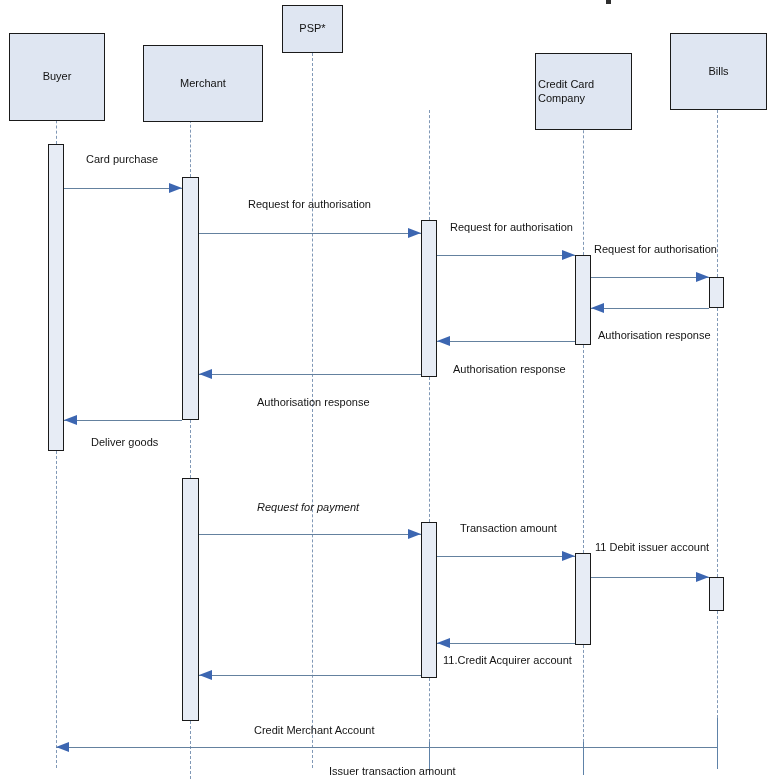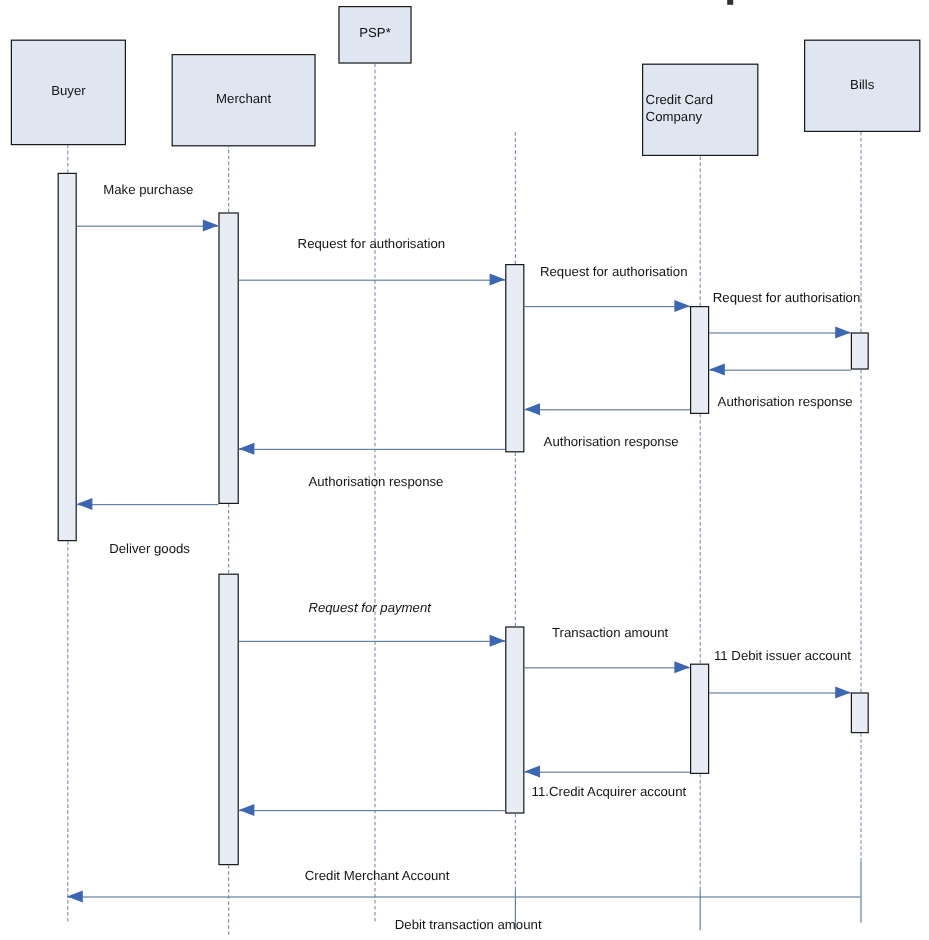--- a/index.html
+++ b/index.html
@@ -90,53 +90,53 @@
     <div class="activation-bar" style="left: 182px; top: 177px; width: 17px; height: 243px;"></div>
     <div class="activation-bar" style="left: 421px; top: 220px; width: 16px; height: 157px;"></div>
     <div class="activation-bar" style="left: 575px; top: 255px; width: 16px; height: 90px;"></div>
     <div class="activation-bar" style="left: 709px; top: 277px; width: 15px; height: 31px;"></div>
     <div class="activation-bar" style="left: 182px; top: 478px; width: 17px; height: 243px;"></div>
     <div class="activation-bar" style="left: 421px; top: 522px; width: 16px; height: 156px;"></div>
     <div class="activation-bar" style="left: 575px; top: 553px; width: 16px; height: 92px;"></div>
     <div class="activation-bar" style="left: 709px; top: 577px; width: 15px; height: 34px;"></div>
     <div class="message-line" style="left: 64px; top: 188px; width: 118px;"></div>
     <div class="arrowhead right" style="left: 169px; top: 183px;"></div>
-    <div class="message-label" style="left: 86px; top: 153px;">Make purchase</div>
+    <div class="message-label" style="left: 86px; top: 153px;">Card purchase</div>
     <div class="message-line" style="left: 199px; top: 233px; width: 222px;"></div>
     <div class="arrowhead right" style="left: 408px; top: 228px;"></div>
     <div class="message-label" style="left: 248px; top: 198px;">Request for authorisation</div>
     <div class="message-line" style="left: 437px; top: 255px; width: 138px;"></div>
     <div class="arrowhead right" style="left: 562px; top: 250px;"></div>
     <div class="message-label" style="left: 450px; top: 221px;">Request for authorisation</div>
     <div class="message-line" style="left: 591px; top: 277px; width: 118px;"></div>
     <div class="arrowhead right" style="left: 696px; top: 272px;"></div>
     <div class="message-label" style="left: 594px; top: 243px;">Request for authorisation</div>
     <div class="message-line" style="left: 591px; top: 308px; width: 118px;"></div>
     <div class="arrowhead left" style="left: 591px; top: 303px;"></div>
     <div class="message-label" style="left: 598px; top: 329px;">Authorisation response</div>
     <div class="message-line" style="left: 437px; top: 341px; width: 138px;"></div>
     <div class="arrowhead left" style="left: 437px; top: 336px;"></div>
     <div class="message-label" style="left: 453px; top: 363px;">Authorisation response</div>
     <div class="message-line" style="left: 199px; top: 374px; width: 222px;"></div>
     <div class="arrowhead left" style="left: 199px; top: 369px;"></div>
     <div class="message-label" style="left: 257px; top: 396px;">Authorisation response</div>
     <div class="message-line" style="left: 64px; top: 420px; width: 118px;"></div>
     <div class="arrowhead left" style="left: 64px; top: 415px;"></div>
-    <div class="message-label" style="left: 91px; top: 452px;">Deliver goods</div>
+    <div class="message-label" style="left: 91px; top: 436px;">Deliver goods</div>
     <div class="message-line" style="left: 199px; top: 534px; width: 222px;"></div>
     <div class="arrowhead right" style="left: 408px; top: 529px;"></div>
     <div class="message-label" style="left: 257px; top: 501px; font-style: italic;">Request for payment</div>
     <div class="message-line" style="left: 437px; top: 556px; width: 138px;"></div>
     <div class="arrowhead right" style="left: 562px; top: 551px;"></div>
     <div class="message-label" style="left: 460px; top: 522px; text-align: right;">Transaction amount</div>
     <div class="message-line" style="left: 591px; top: 577px; width: 118px;"></div>
     <div class="arrowhead right" style="left: 696px; top: 572px;"></div>
     <div class="message-label" style="left: 595px; top: 541px;">11 Debit issuer account</div>
     <div class="message-line" style="left: 437px; top: 643px; width: 138px;"></div>
     <div class="arrowhead left" style="left: 437px; top: 638px;"></div>
     <div class="message-label" style="left: 443px; top: 654px;">11.Credit Acquirer account</div>
     <div class="message-line" style="left: 199px; top: 675px; width: 222px;"></div>
     <div class="arrowhead left" style="left: 199px; top: 670px;"></div>
     <div class="message-label" style="left: 254px; top: 696px; margin-top: 28px;">Credit Merchant Account</div>
     <div class="message-line" style="left: 56px; top: 747px; width: 661px;"></div>
     <div class="arrowhead left" style="left: 56px; top: 742px;"></div>
-    <div class="message-label" style="left: 329px; top: 765px;">Debit transaction amount</div>
+    <div class="message-label" style="left: 329px; top: 765px;">Issuer transaction amount</div>
   </div>
 
 </body></html>

